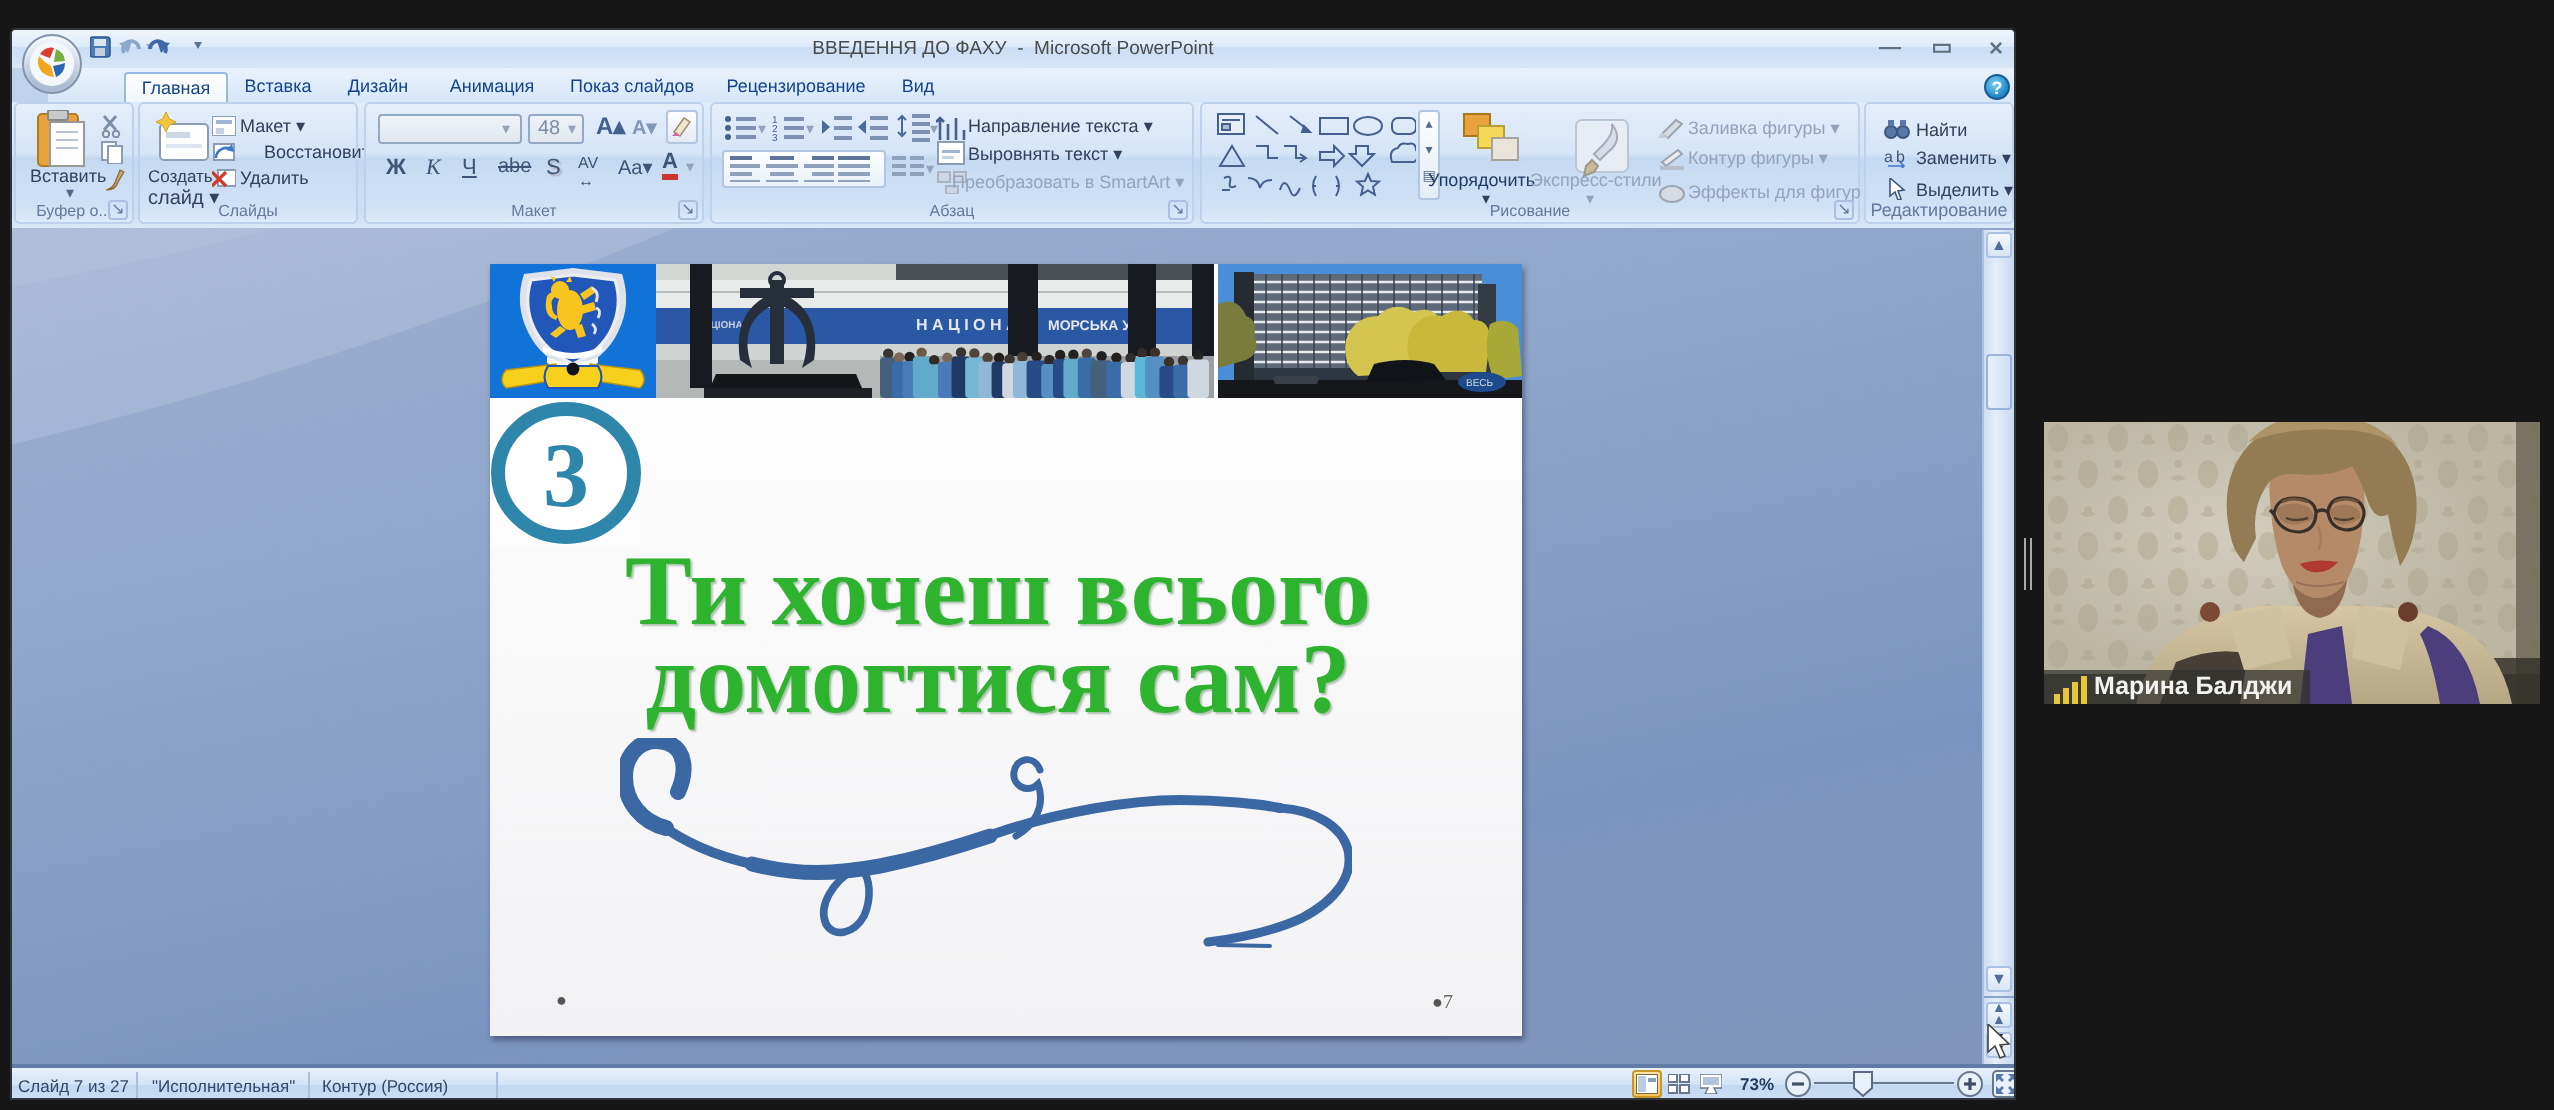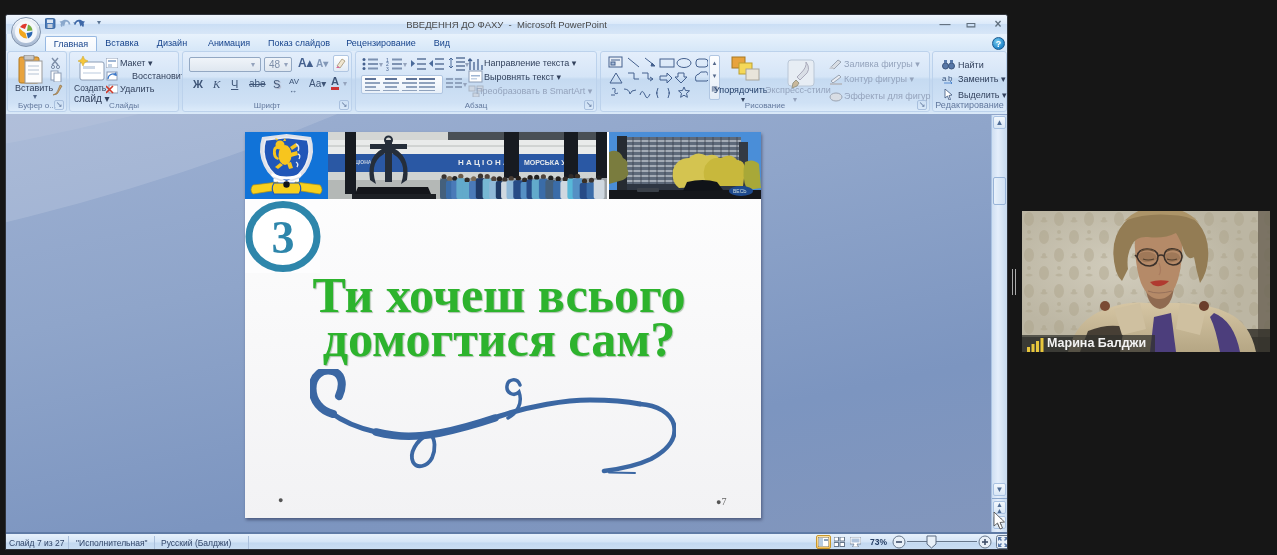--- a/index.html
+++ b/index.html
@@ -13,21 +13,21 @@
   background:linear-gradient(#f0f6fd, #dceafa 45%, #cadef5 46%, #d7e6f7); }
 #titletext { position:absolute; left:0; right:0; top:4px; text-align:center;
   font-size:9.5px; color:#4a4a4a; }
 .winbtn { position:absolute; top:3px; width:18px; height:13px; color:#61707f; font-size:11px;
   text-align:center; line-height:12px; font-weight:bold; }
 
 #orb { position:absolute; left:5px; top:2px; width:30px; height:30px; border-radius:50%;
   background:radial-gradient(circle at 50% 30%, #ffffff, #dde6f2 45%, #aebfd6 70%, #8fa3bf);
   border:1px solid #8294ad; z-index:5; box-shadow:inset 0 1px 2px #fff; }
 
-#tabrow { position:absolute; left:1px; top:19px; width:100%; height:17px;
+#tabrow { position:absolute; left:18px; top:19px; width:100%; height:17px;
   background:linear-gradient(#e8f2fc,#d6e7f8); }
 .tab { position:absolute; top:2px; height:15px; font-size:9px; color:#15428b;
   text-align:center; line-height:14px; }
 #tab-active { background:linear-gradient(#fefeff,#f2f7fd); border:1px solid #97b9e2;
   border-bottom:none; border-radius:2px 2px 0 0; }
 
 #ribbon { position:absolute; left:0; top:36px; width:100%; height:63px;
   background:linear-gradient(#e0ecfa,#d2e3f6 42%,#c3d8f0 46%,#cde0f4 88%,#dae9f8); }
 .group { position:absolute; top:0px; height:61px;
   background:linear-gradient(#e4eefb,#d5e5f7 42%,#c5daf1 46%,#cfe1f5 86%,#dcebfa);
@@ -186,21 +186,21 @@
         </svg>
         <div class="btxt" style="left:10px; top:26px; font-size:11px; font-weight:bold; color:#3f5577;">Ж</div>
         <div class="btxt" style="left:30px; top:26px; font-size:11px; font-style:italic; font-family:'Liberation Serif',serif; color:#3f5577;">К</div>
         <div class="btxt" style="left:48px; top:26px; font-size:11px; text-decoration:underline; color:#3f5577;">Ч</div>
         <div class="btxt" style="left:66px; top:26px; font-size:10px; text-decoration:line-through; color:#3f5577;">abe</div>
         <div class="btxt" style="left:90px; top:26px; font-size:11px; color:#3f5577; text-shadow:1px 1px 1px #aab;">S</div>
         <div class="btxt" style="left:106px; top:25px; font-size:8px; color:#3f5577;">AV<br>↔</div>
         <div class="btxt" style="left:126px; top:26px; font-size:10px; color:#3f5577;">Aa▾</div>
         <div class="btxt" style="left:148px; top:24px; font-size:11px; font-weight:bold; color:#3f5577; border-bottom:3px solid #c33; line-height:11px;">А</div>
         <div class="btxtg" style="left:160px; top:27px; font-size:8px;">▾</div>
-        <div class="glabel">Шрифт</div>
+        <div class="glabel">Макет</div>
         <div class="launch">↘</div>
       </div>
 
       <div class="group" style="left:349px; width:242px;">
         <svg class="icon" style="left:6px; top:5px;" width="17" height="14" viewBox="0 0 17 14">
           <circle cx="2" cy="2.5" r="1.5" fill="#44608e"></circle>
             <rect x="6" y="1.5" width="10" height="2" fill="#7d92b2"></rect>
           <circle cx="2" cy="7" r="1.5" fill="#44608e"></circle>
             <rect x="6" y="6" width="10" height="2" fill="#7d92b2"></rect>
           <circle cx="2" cy="11.5" r="1.5" fill="#44608e"></circle>
@@ -559,21 +559,21 @@
         <div class="sbtn" style="top:386px; font-size:7px; line-height:6px;">▲<br>▲</div>
         <div class="sbtn" style="top:401px; font-size:7px; line-height:6px; color:#222;">▼<br>▼</div>
       </div>
     </div>
     <div id="sbtop"></div>
     <div id="statusbar">
       <div style="position:absolute; left:3px; top:4px;">Слайд 7 из 27</div>
       <div class="sep" style="left:62px;"></div>
       <div style="position:absolute; left:70px; top:4px;">"Исполнительная"</div>
       <div class="sep" style="left:148px;"></div>
-      <div style="position:absolute; left:155px; top:4px;">Русский (Балджи)</div>
+      <div style="position:absolute; left:155px; top:4px;">Контур (Россия)</div>
       <div class="sep" style="left:242px;"></div>
       <div style="position:absolute; left:810px; top:1px; width:15px; height:14px; background:linear-gradient(#fde3a7,#f5c15c); border:1px solid #c8972b; border-radius:2px;"></div>
       <svg style="position:absolute; left:812px; top:3px;" width="11" height="10" viewBox="0 0 11 10">
         <rect x="0" y="0" width="11" height="10" fill="#fff" stroke="#7a6a40"></rect>
         <rect x="1" y="1" width="4" height="8" fill="#b8cce0"></rect>
         <rect x="6" y="2" width="4" height="2" fill="#8aa0b8"></rect>
       </svg>
       <svg style="position:absolute; left:828px; top:3px;" width="11" height="10" viewBox="0 0 11 10">
         <g fill="#fff" stroke="#68788c">
           <rect x="0" y="0" width="4.5" height="4"></rect>

